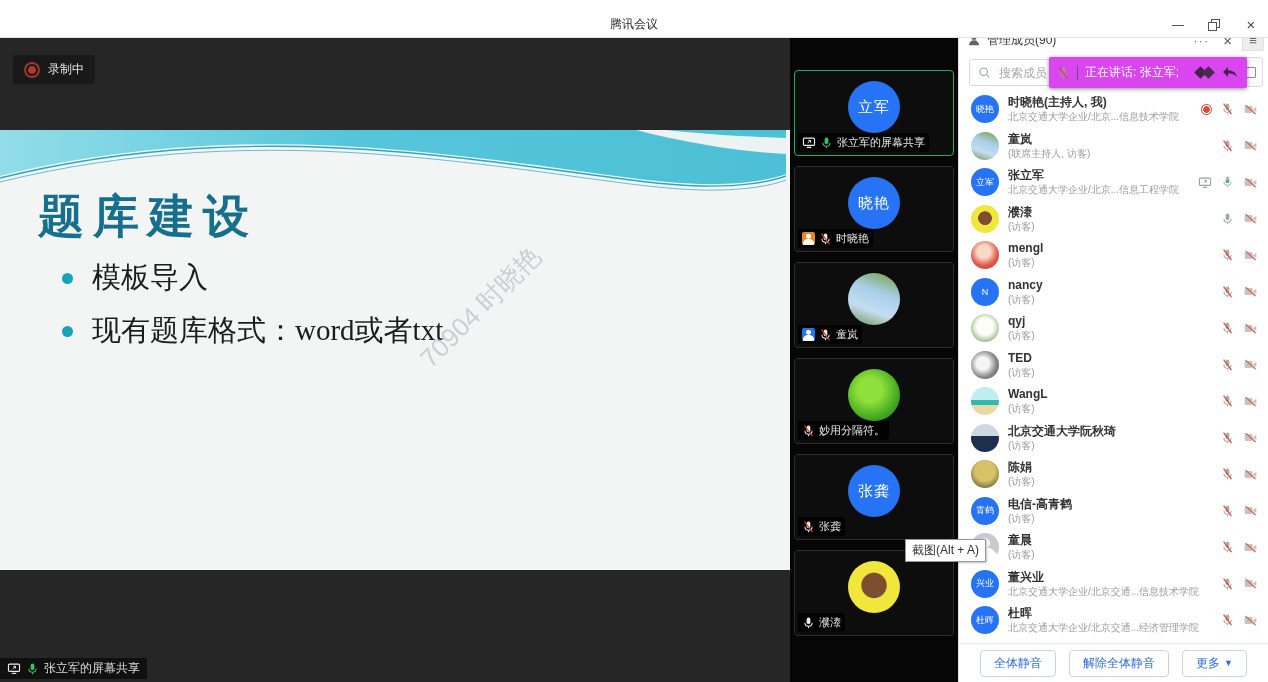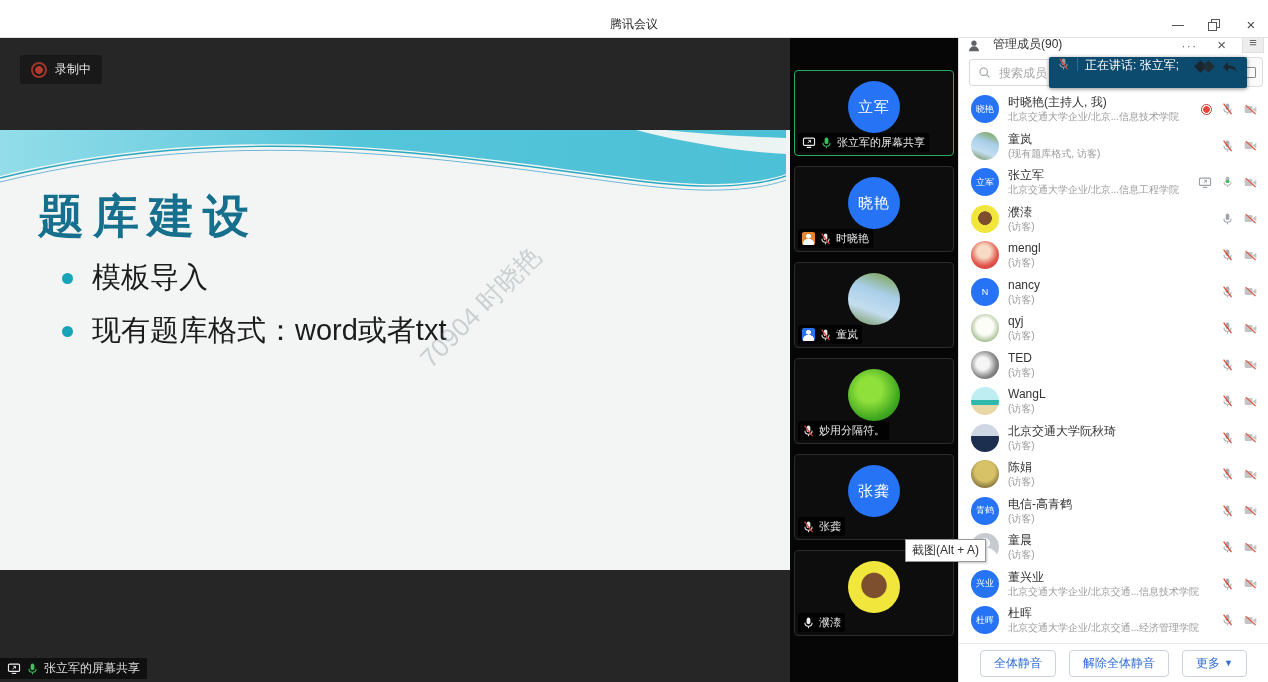--- a/index.html
+++ b/index.html
@@ -11,29 +11,29 @@
   .tb-title{position:absolute;left:0;right:0;top:0;line-height:25px;text-align:center;font-size:12px;color:#2b2b2b}
   .tb-controls{position:absolute;right:10px;top:0;height:25px;display:flex;align-items:center;gap:24px;z-index:6}
   .tbc{width:12px;height:12px;position:relative;cursor:pointer}
   .tbc-min::after{content:"";position:absolute;left:0;right:0;top:6px;border-top:1.4px solid #555}
   .tbc-restore::before{content:"";position:absolute;left:3px;top:0;width:7px;height:7px;border:1.2px solid #555}
   .tbc-restore::after{content:"";position:absolute;left:0;top:3px;width:7px;height:7px;border:1.2px solid #555;background:#fff}
   .tbc-close{font-size:15px;color:#444;line-height:12px;text-align:center;width:14px}
 
   
   .stage{position:absolute;left:0;top:25px;width:790px;height:657px;background:#262626}
-  .rec{position:absolute;left:20px;top:30px;background:rgba(24,24,24,.92);border-radius:3px;display:flex;align-items:center;gap:8px;padding:6px 11px;z-index:3}
+  .rec{position:absolute;left:13px;top:30px;background:rgba(24,24,24,.92);border-radius:3px;display:flex;align-items:center;gap:8px;padding:6px 11px;z-index:3}
   .rec-dot-big{width:12px;height:12px;border-radius:50%;border:2px solid #9e362b;background:radial-gradient(circle,#b63a2c 0 42%,transparent 48%)}
   .rec span{font-size:12px;color:#e6e6e6}
   .slide{position:absolute;left:0;top:105px;width:908px;height:440px;background:#f3f5f4;overflow:hidden}
   .slide svg.wave{position:absolute;left:0;top:0;display:block}
   .slide-title{position:absolute;left:38px;top:56px;font-size:46px;font-weight:bold;color:#176f8e;letter-spacing:9px;
                font-family:"DejaVu Serif","Liberation Serif",serif;white-space:nowrap}
   .bullets{position:absolute;left:62px;top:128px;display:flex;flex-direction:column;gap:13px;
-           font-family:Liberation Sans, sans-serif}
+           font-family:Liberation Serif, serif}
   .bullet{display:flex;align-items:center;gap:19px;font-size:29px;color:#1c1c1c;white-space:nowrap}
   .bdot{width:11px;height:11px;border-radius:50%;background:#17a4b8;flex:none}
   .watermark{position:absolute;left:402px;top:160px;transform:rotate(-45deg);font-size:26px;color:rgba(125,138,143,.35);white-space:nowrap;pointer-events:none}
   .share-label{position:absolute;left:0;bottom:3px;background:rgba(14,14,14,.88);display:flex;align-items:center;gap:5px;padding:2px 7px;font-size:12px;color:#dcdcdc;white-space:nowrap}
 
   
   .thumbs{position:absolute;left:790px;top:25px;width:168px;height:657px;background:#060606;box-sizing:border-box;
           padding-top:45px;display:flex;flex-direction:column;gap:10px;align-items:center}
   .thumb{width:160px;height:86px;background:#0d0d0d;border:1px solid #2c2c2c;border-radius:4px;position:relative;flex:none;box-sizing:border-box}
   .thumb.active{border:1px solid #28ab5f}
@@ -57,39 +57,39 @@
   .av-beach{background:linear-gradient(180deg,#bfeef2 0 45%,#2fb9ac 45% 64%,#e8d8a8 64%)}
   .av-suit{background:linear-gradient(180deg,#cfd8e2 0 42%,#1d2f4e 42%)}
   .av-tree{background:radial-gradient(circle at 50% 40%,#d8c268 0 45%,#7a6a3a 80%,#4f4526)}
   .av-gray{background-color:#c6cbd2;background-image:radial-gradient(circle at 50% 36%,#fff 0 20%,transparent 23%),radial-gradient(circle at 50% 100%,#fff 0 42%,transparent 45%)}
 
   
   .tooltip{position:absolute;left:905px;top:539px;background:#fff;border:1px solid #979797;padding:2px 6px;font-size:12px;color:#333;z-index:60;box-shadow:1px 1px 2px rgba(0,0,0,.25);white-space:nowrap}
 
   
   .panel{position:absolute;left:958px;top:25px;width:310px;height:657px;background:#fff;border-left:1px solid #e0e0e0;box-sizing:border-box}
-  .p-head{height:26px;display:flex;align-items:flex-end;padding:2px 4px 0 8px;gap:12px;font-size:12px;color:#333}
+  .p-head{height:26px;display:flex;align-items:center;padding:2px 4px 0 8px;gap:6px;font-size:12px;color:#333}
   .p-head .sp{flex:1}
   .p-ellipsis{color:#777;font-size:13px;letter-spacing:1px;cursor:pointer;padding:0 4px}
   .p-close{color:#555;font-size:15px;cursor:pointer;padding:0 4px}
   .p-hamb{width:20px;height:20px;background:#ededed;border:1px solid #e0e0e0;color:#666;display:flex;align-items:center;justify-content:center;font-size:13px;cursor:pointer}
   .p-search-row{padding:6px 10px 4px 10px;position:relative}
   .p-search{width:252px;height:27px;border:1px solid #d9d9d9;border-radius:3px;display:flex;align-items:center;gap:6px;padding:0 8px;box-sizing:border-box;background:#fff}
   .p-search input{border:0;outline:0;font-size:12px;width:100%;color:#333;background:transparent}
   .p-search input::placeholder{color:#a8a8a8}
   .p-sortbtn{position:absolute;right:5px;top:32px;width:23px;height:28px;border:1px solid #dcdcdc;border-radius:3px;background:#fafafa;z-index:10;display:flex;align-items:center;justify-content:center}
   .p-sortbtn i{display:block;width:9px;height:9px;border:1.2px solid #8a8a8a;border-radius:1px}
-  .toast{position:absolute;left:90px;top:32px;width:198px;height:31px;background:#0c4a6e;border-radius:2px;display:flex;align-items:flex-start;gap:7px;padding:0 8px;box-sizing:border-box;z-index:30;color:#fff;font-size:12px;box-shadow:0 1px 4px rgba(0,0,0,.45);white-space:nowrap}
+  .toast{position:absolute;left:90px;top:32px;width:198px;height:31px;background:#d946ef;border-radius:2px;display:flex;align-items:center;gap:7px;padding:0 8px;box-sizing:border-box;z-index:30;color:#fff;font-size:12px;box-shadow:0 1px 4px rgba(0,0,0,.45);white-space:nowrap}
   .toast .tdiv{width:1px;height:14px;background:#5d5d5d;flex:none}
   .toast .ghosts{margin-left:auto;display:flex;align-items:center;gap:1px;opacity:.8}
   .p-list{position:absolute;left:0;right:0;top:66px;height:553px;overflow:hidden}
   .prow{height:36.5px;display:flex;align-items:center;padding:0 8px 0 12px;gap:9px;box-sizing:border-box;cursor:pointer}
   .ravatar{width:28px;height:28px;border-radius:50%;flex:none;display:flex;align-items:center;justify-content:center;font-size:9px;color:#fff}
   .rtext{flex:1;min-width:0}
-  .rname{font-size:12px;color:#333;font-weight:normal;line-height:15px;white-space:nowrap;overflow:hidden}
+  .rname{font-size:12px;color:#333;font-weight:bold;line-height:15px;white-space:nowrap;overflow:hidden}
   .rsub{font-size:10px;color:#9b9b9b;line-height:13px;white-space:nowrap;overflow:hidden}
   .ricons{display:flex;align-items:center;gap:9px;flex:none;padding-right:2px}
   .ic{display:flex;align-items:center;justify-content:center}
   .rec-dot{width:11px;height:11px;border-radius:50%;border:1.5px solid #cf3a2d;background:radial-gradient(circle,#e2473a 0 48%,transparent 55%);box-sizing:border-box}
   .p-foot{position:absolute;left:0;right:0;bottom:0;height:38px;border-top:1px solid #e9e9e9;display:flex;align-items:center;justify-content:center;gap:13px;background:#fff}
   .fbtn{height:27px;padding:0 13px;border:1px solid #ccd3df;border-radius:4px;background:#fff;color:#2f6cd4;font-size:12px;display:flex;align-items:center;gap:4px;cursor:pointer;white-space:nowrap;font-family:inherit}
   .fcaret{font-size:9px;color:#2f6cd4}
 </style>
 </head>
 <body>
@@ -352,21 +352,21 @@
               <line x1="2" y1="2.6" x2="14.2" y2="13.6" stroke="#e25746" stroke-width="1.5"></line>
             </svg>
           </span>
         </div>
   </div>
 
   <div class="prow">
     <div class="ravatar av-sky"></div>
     <div class="rtext">
       <div class="rname">童岚</div>
-      <div class="rsub">(现有题库格式, 访客)</div>
+      <div class="rsub">(联席主持人, 访客)</div>
     </div>
     <div class="ricons">
           <span class="ic">
             <svg viewBox="0 0 16 16" width="13" height="14">
               <rect x="5.7" y="1.3" width="4.6" height="8" rx="2.3" fill="#a8adb3"></rect>
               <path d="M3.6 7.6a4.4 4.4 0 0 0 8.8 0" fill="none" stroke="#a8adb3" stroke-width="1.3"></path>
               <line x1="8" y1="12.2" x2="8" y2="14.6" stroke="#a8adb3" stroke-width="1.3"></line>
               <line x1="3.2" y1="1.4" x2="12.9" y2="14.2" stroke="#e0442e" stroke-width="1.5"></line>
             </svg>
           </span>

